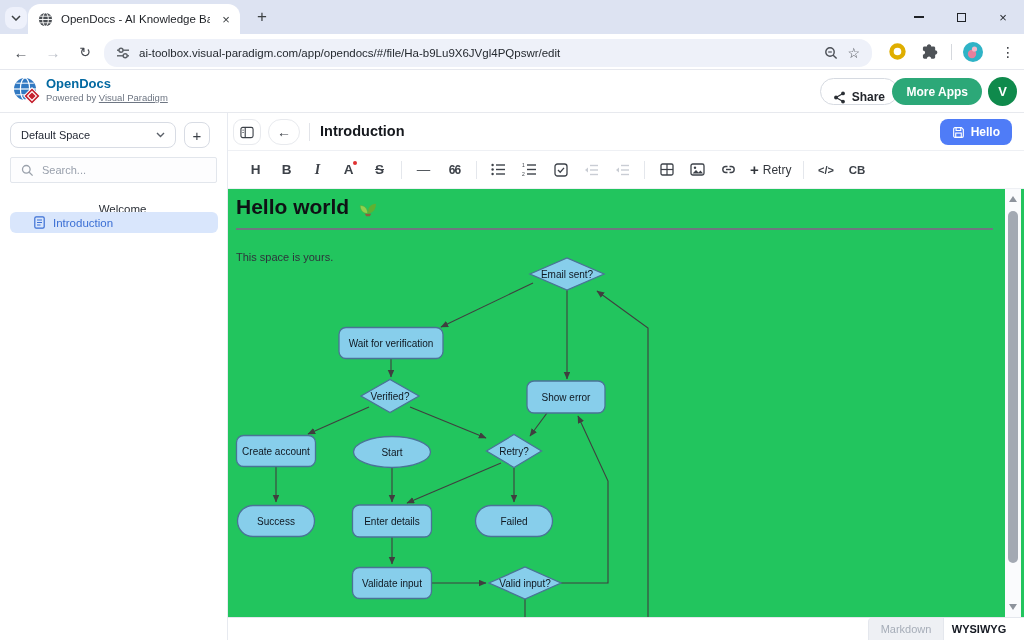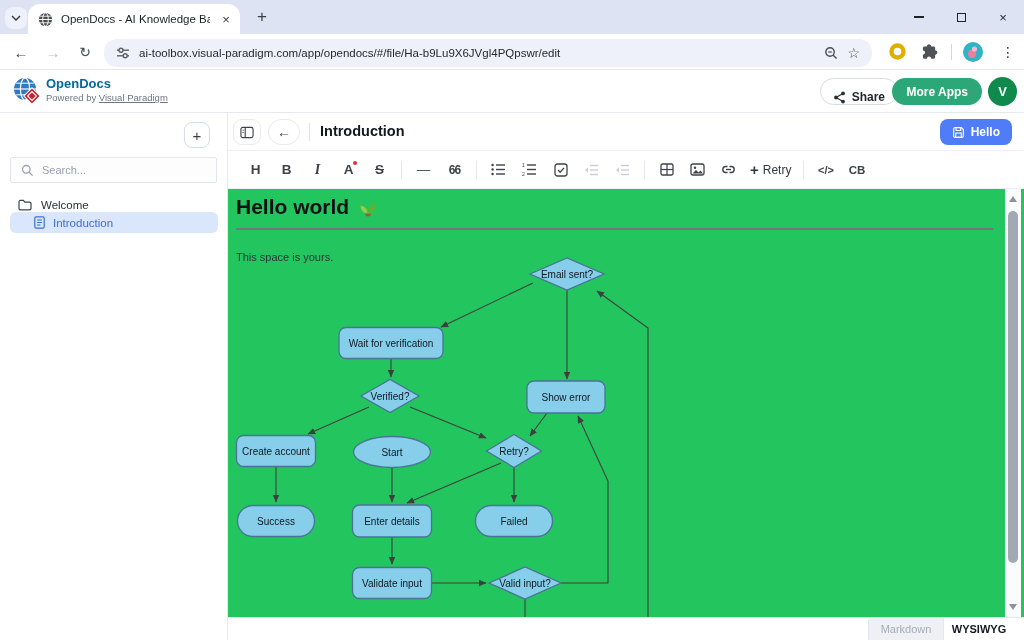--- a/index.html
+++ b/index.html
@@ -58,21 +58,21 @@
   .workspace{position:absolute;left:0;top:113px;width:1024px;height:527px;display:flex;}
   .sidebar{position:relative;width:228px;height:100%;background:#fff;border-right:1px solid #e7eaf0;flex:none;}
   .space-select{position:absolute;left:10px;top:9px;width:166px;height:26px;border:1px solid #d8dce4;border-radius:8px;
     display:flex;align-items:center;justify-content:space-between;padding:0 10px;font-size:11px;color:#1f2430;cursor:pointer;background:#fff;}
   .plus-btn{position:absolute;left:184px;top:9px;width:26px;height:26px;border:1px solid #d8dce4;border-radius:8px;background:#fff;
     font-size:15px;color:#3a3f46;display:flex;align-items:center;justify-content:center;cursor:pointer;}
   .searchbox{position:absolute;left:10px;top:44px;width:207px;height:26px;border:1px solid #e2e6ec;border-radius:2px;background:#fdfdfe;
     display:flex;align-items:center;gap:8px;padding:0 10px;cursor:text;}
   .search-ph{font-size:11px;color:#99a0ac;}
   .tree-folder{position:absolute;left:0;top:81px;width:100%;height:21px;display:flex;align-items:center;gap:9px;
-    padding-left:18px;cursor:pointer;}
+    padding-left:18px;cursor:pointer;flex-direction:column;}
   .tree-folder span{font-size:11.5px;color:#2a2f37;}
   .tree-file{position:absolute;left:10px;top:99px;width:208px;height:21px;background:#d9e6fc;border-radius:6px;
     display:flex;align-items:center;gap:8px;padding-left:24px;cursor:pointer;}
   .tree-file span{font-size:11.5px;color:#3b6fd4;}
 
   .main{position:relative;flex:1;height:100%;background:#fff;}
   .doctop{position:absolute;left:0;top:0;width:100%;height:38px;border-bottom:1px solid #eef0f4;}
   .icon-btn{position:absolute;top:6px;height:26px;border:1px solid #e8eaee;border-radius:9px;background:#fff;
     display:flex;align-items:center;justify-content:center;cursor:pointer;color:#3a3f46;}
   .toggle-btn{left:5px;width:28px;}
@@ -226,20 +226,26 @@
     </button>
     <button class="moreapps-btn">
       <span>More Apps</span>
     </button>
     <span class="avatar-v">V</span>
   </div>
 
   <div class="workspace">
 
     <aside class="sidebar">
+      <div class="space-select">
+        <span>Default Space</span>
+        <svg width="9" height="6" viewBox="0 0 9 6">
+            <polyline points="1,1 4.5,4.5 8,1" fill="none" stroke="#5a6068" stroke-width="1.4"></polyline>
+          </svg>
+      </div>
       <button class="plus-btn">+</button>
       <div class="searchbox">
         <svg width="13" height="13" viewBox="0 0 13 13">
             <circle cx="5.3" cy="5.3" r="3.8" fill="none" stroke="#9aa1ab" stroke-width="1.3"></circle>
             <line x1="8.2" y1="8.2" x2="11.6" y2="11.6" stroke="#9aa1ab" stroke-width="1.3"></line>
           </svg>
         <span class="search-ph">Search...</span>
       </div>
       <div class="tree-folder">
         <svg width="14" height="12" viewBox="0 0 14 12">

